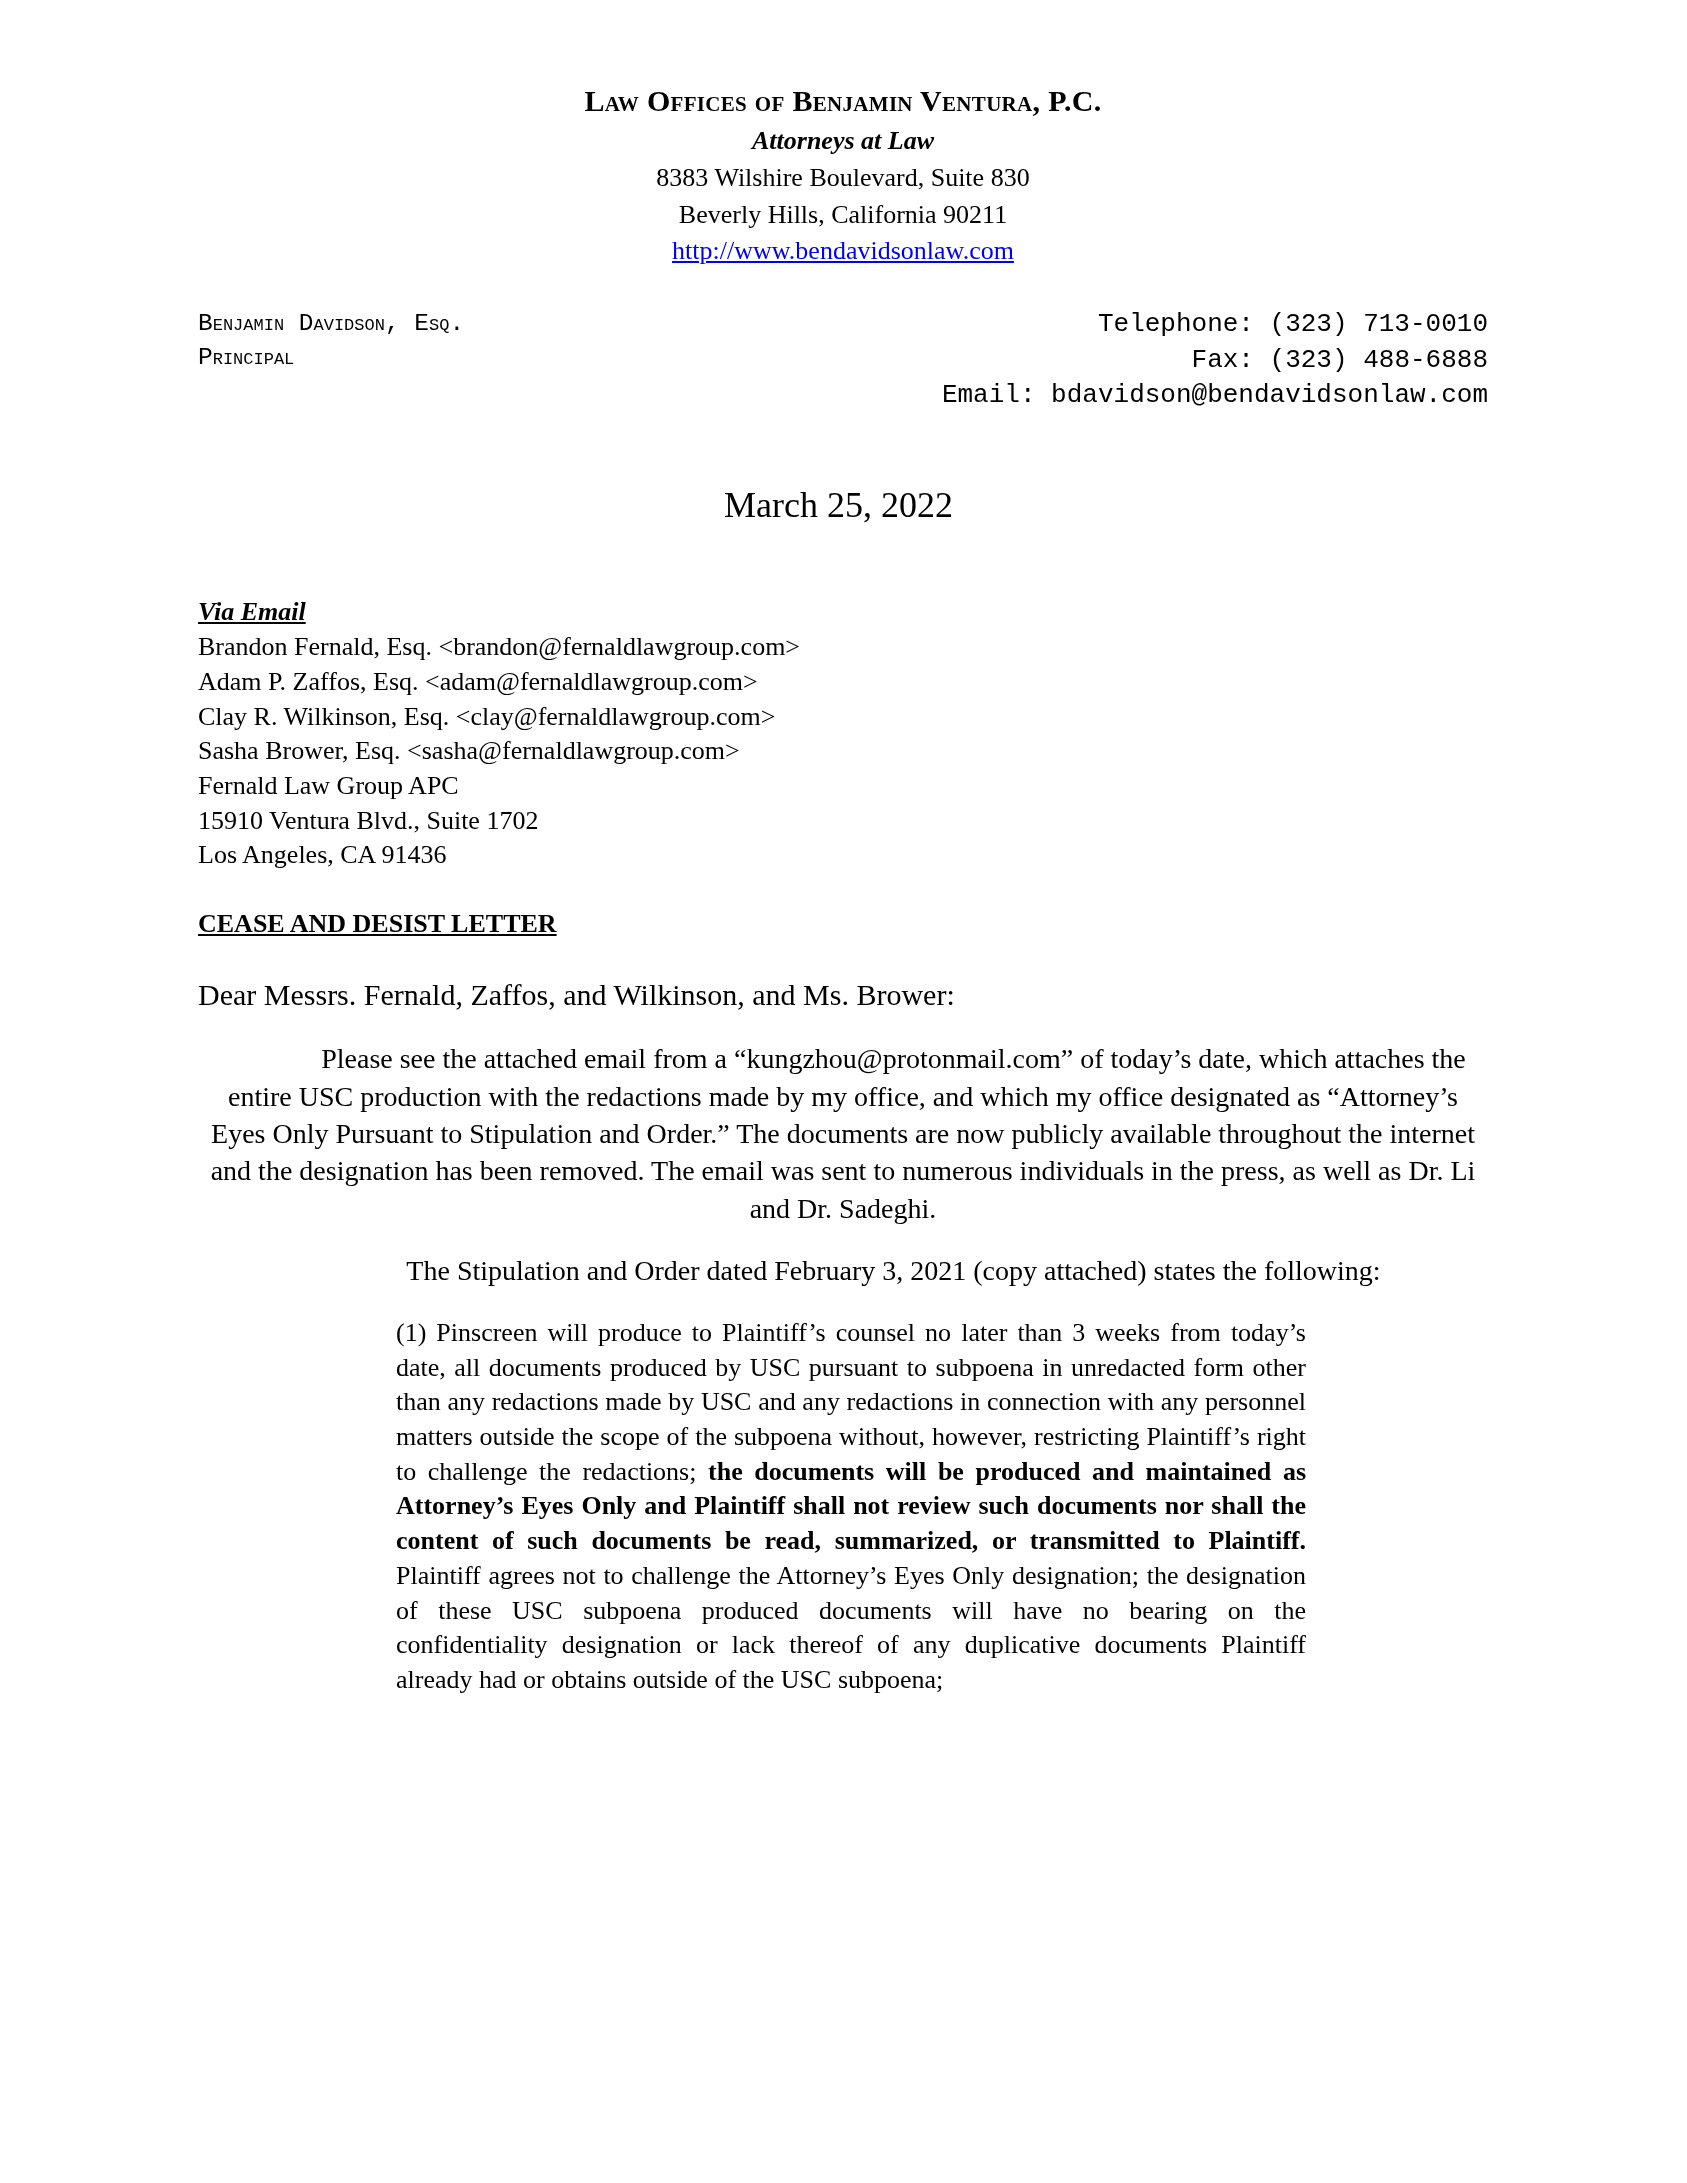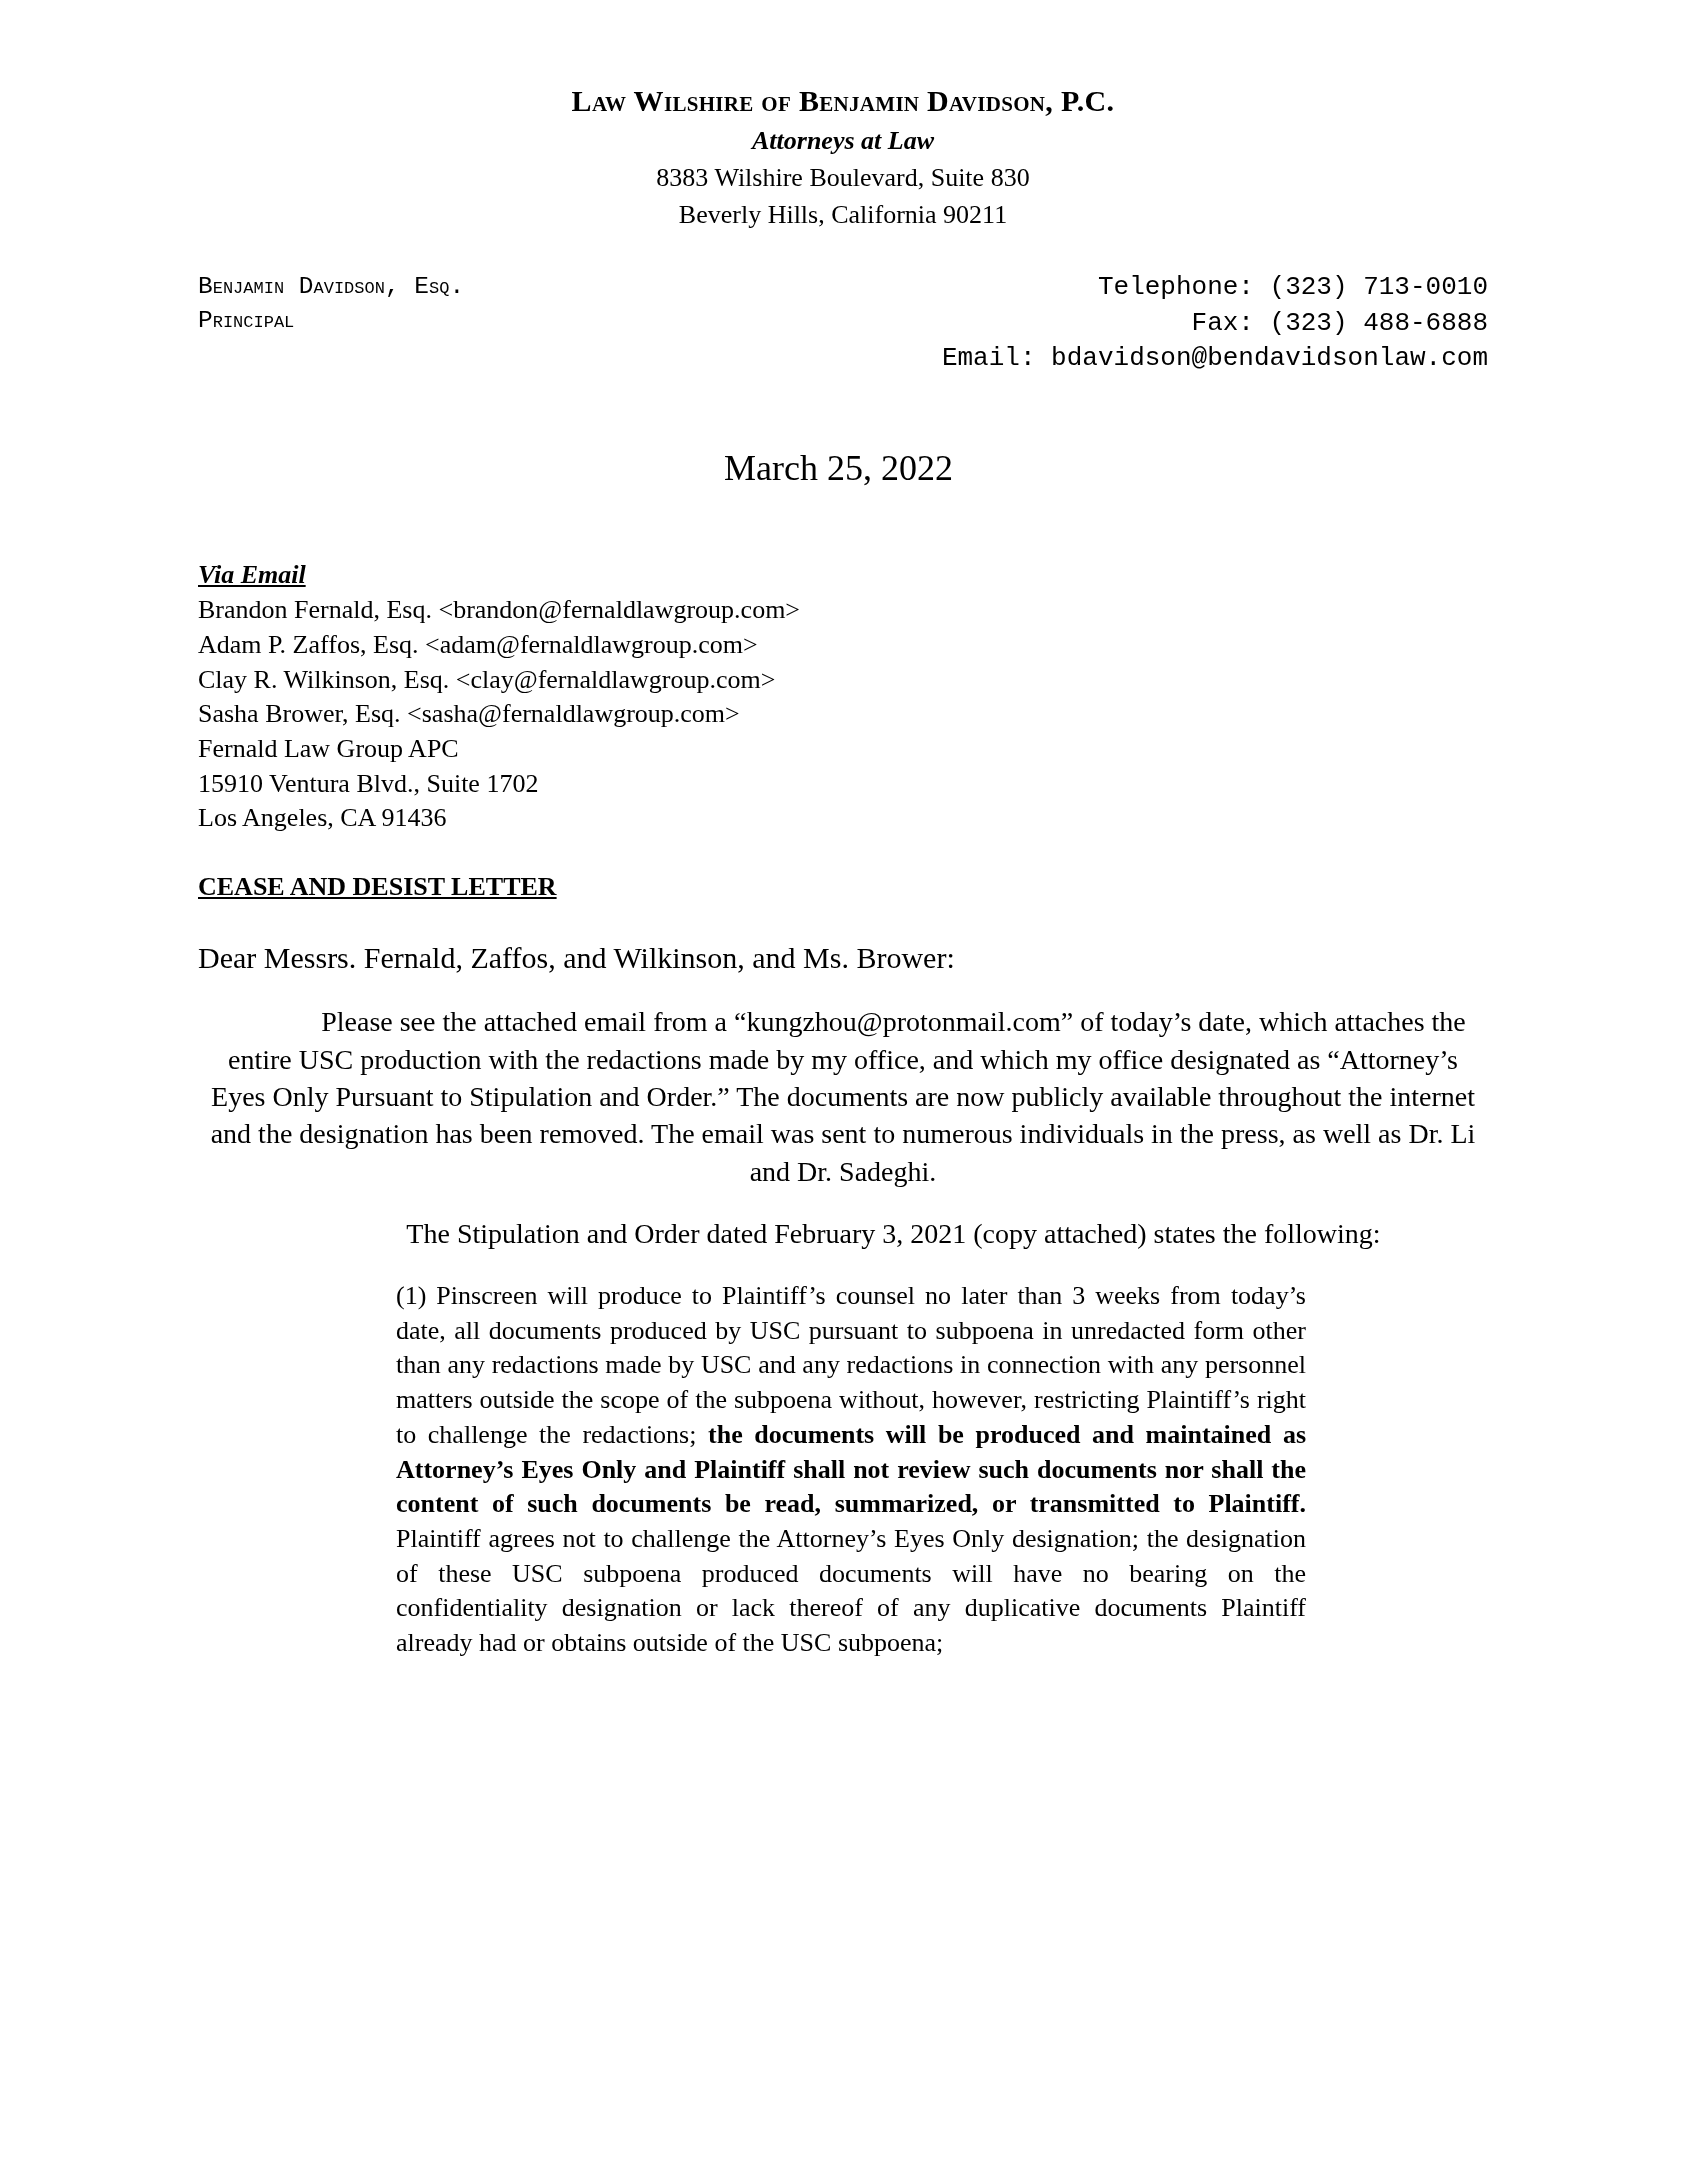--- a/index.html
+++ b/index.html
@@ -138,24 +138,27 @@
   }
   .bold-run { font-weight: bold; }
 </style>
 </head>
 <body>
 
 <div class="page">
   <div class="content">
 
     <div class="letterhead">
-      <div class="firm-name">Law Wilshire of Benjamin Davidson, P.C.</div>
+      <div class="firm-name">Law Offices of Benjamin Ventura, P.C.</div>
       <div class="firm-tagline">Attorneys at Law</div>
       <div class="firm-addr">8383 Wilshire Boulevard, Suite 830</div>
       <div class="firm-addr">Beverly Hills, California 90211</div>
+      <div>
+        <a class="firm-url" href="#">http://www.bendavidsonlaw.com</a>
+      </div>
     </div>
 
     <div class="contact-row">
       <div class="contact-left">
         <div>Benjamin Davidson, Esq.</div>
         <div>Principal</div>
       </div>
       <div class="contact-right">
         <div>Telephone: (323) 713-0010</div>
         <div>Fax: (323) 488-6888</div>

